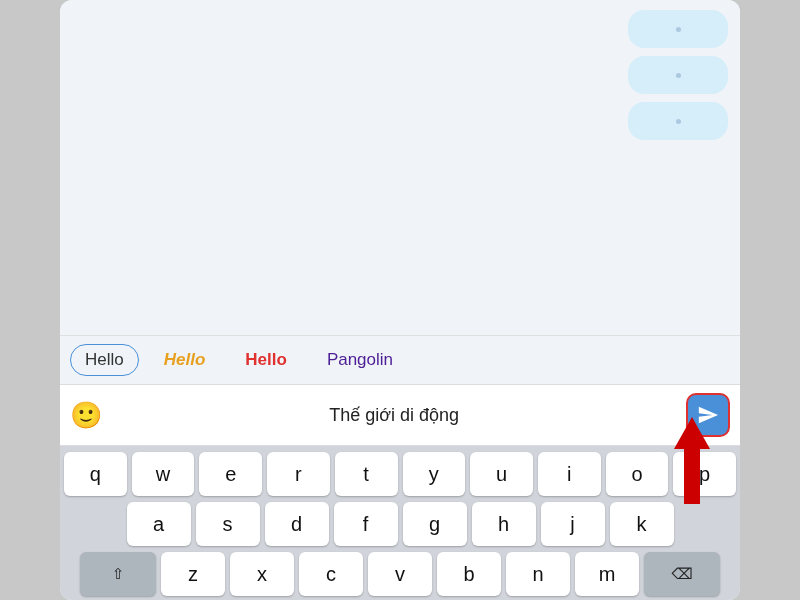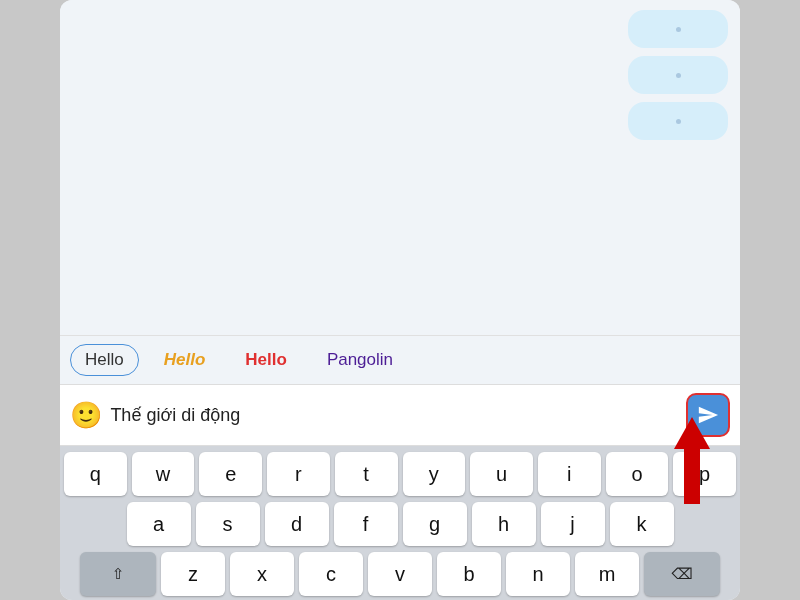--- a/index.html
+++ b/index.html
@@ -106,20 +106,21 @@
       color: #888;
     }
     .text-input {
       flex: 1;
       font-size: 18px;
       color: #222;
       border: none;
       outline: none;
       background: transparent;
       caret-color: #4a90d9;
+      text-align: center;
     }
     .send-btn {
       width: 44px;
       height: 44px;
       border-radius: 10px;
       border: 2.5px solid #e03030;
       background: #4a90d9;
       display: flex;
       align-items: center;
       justify-content: center;

